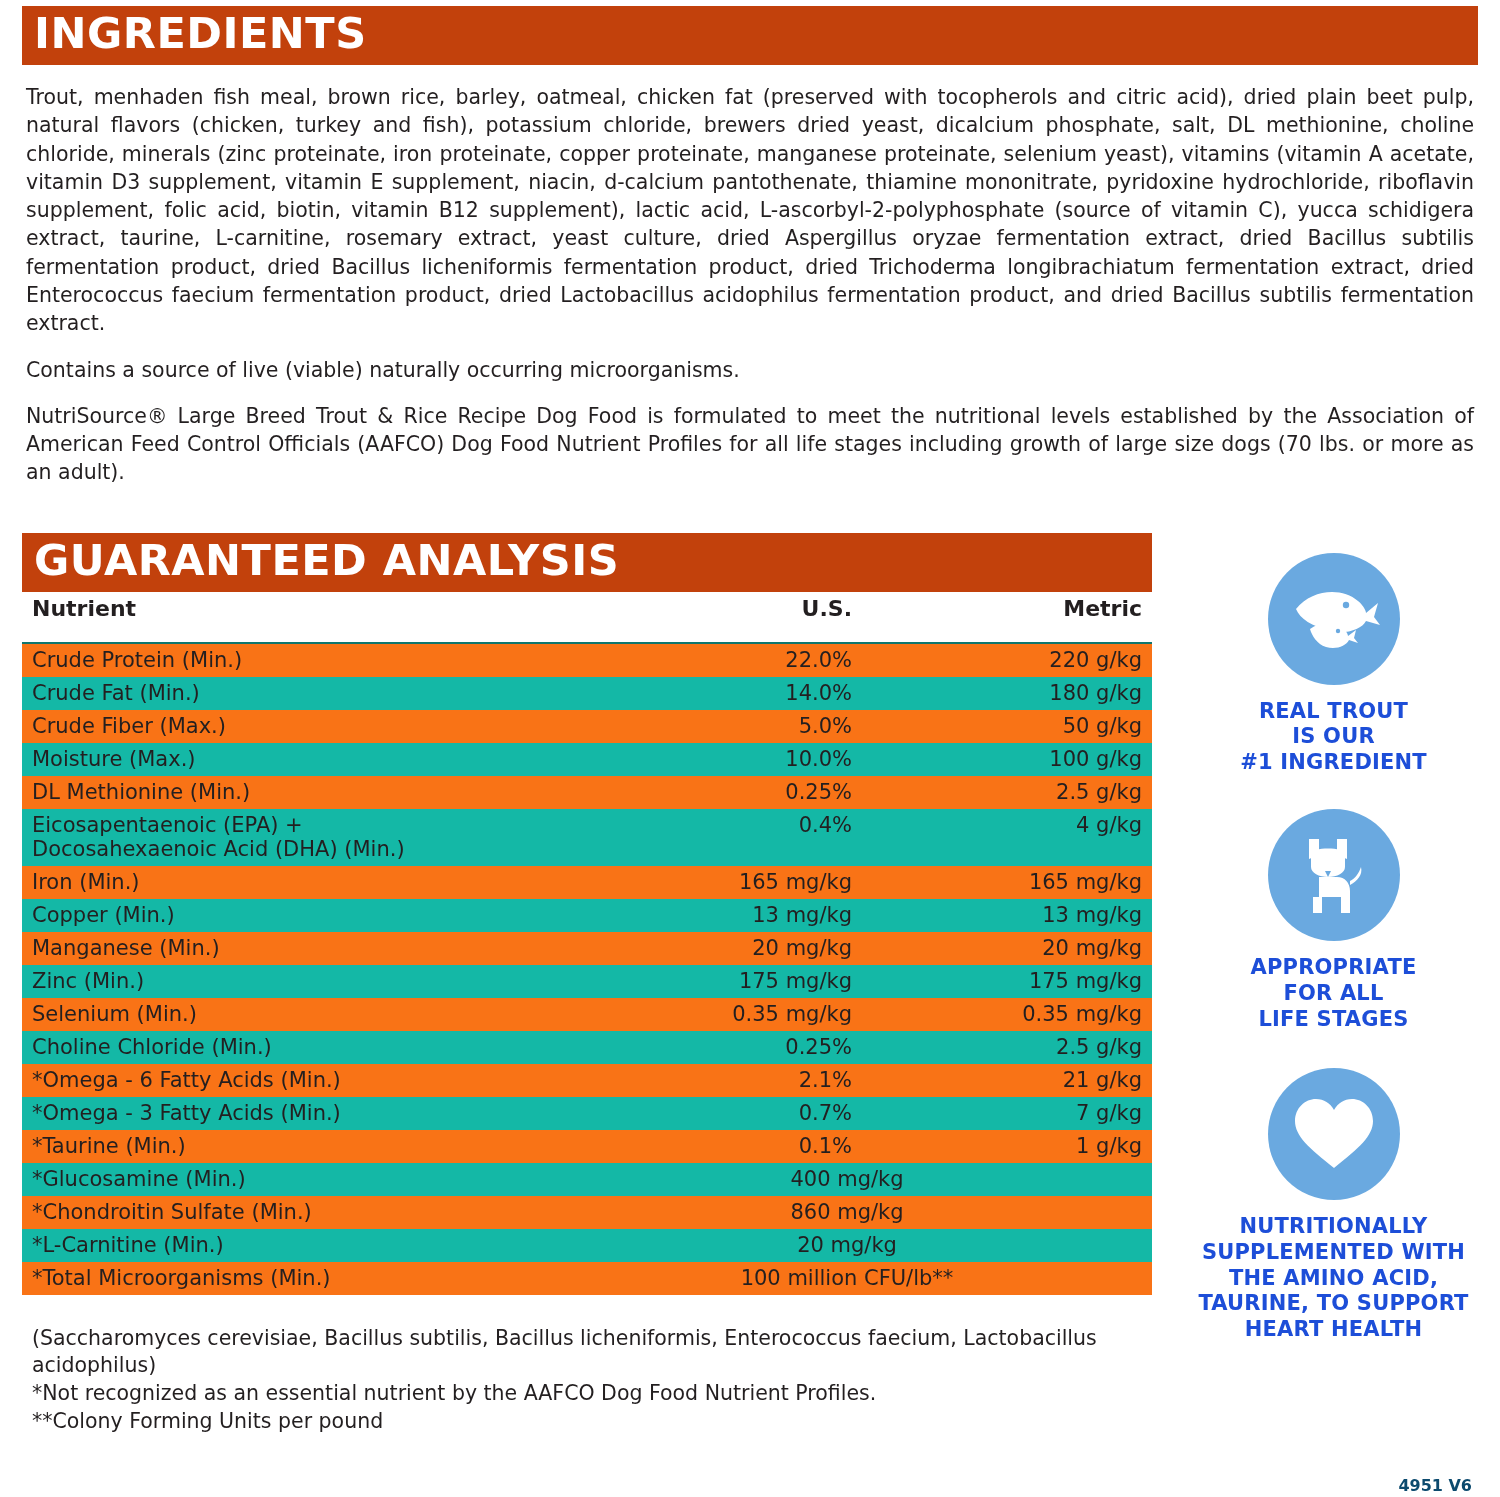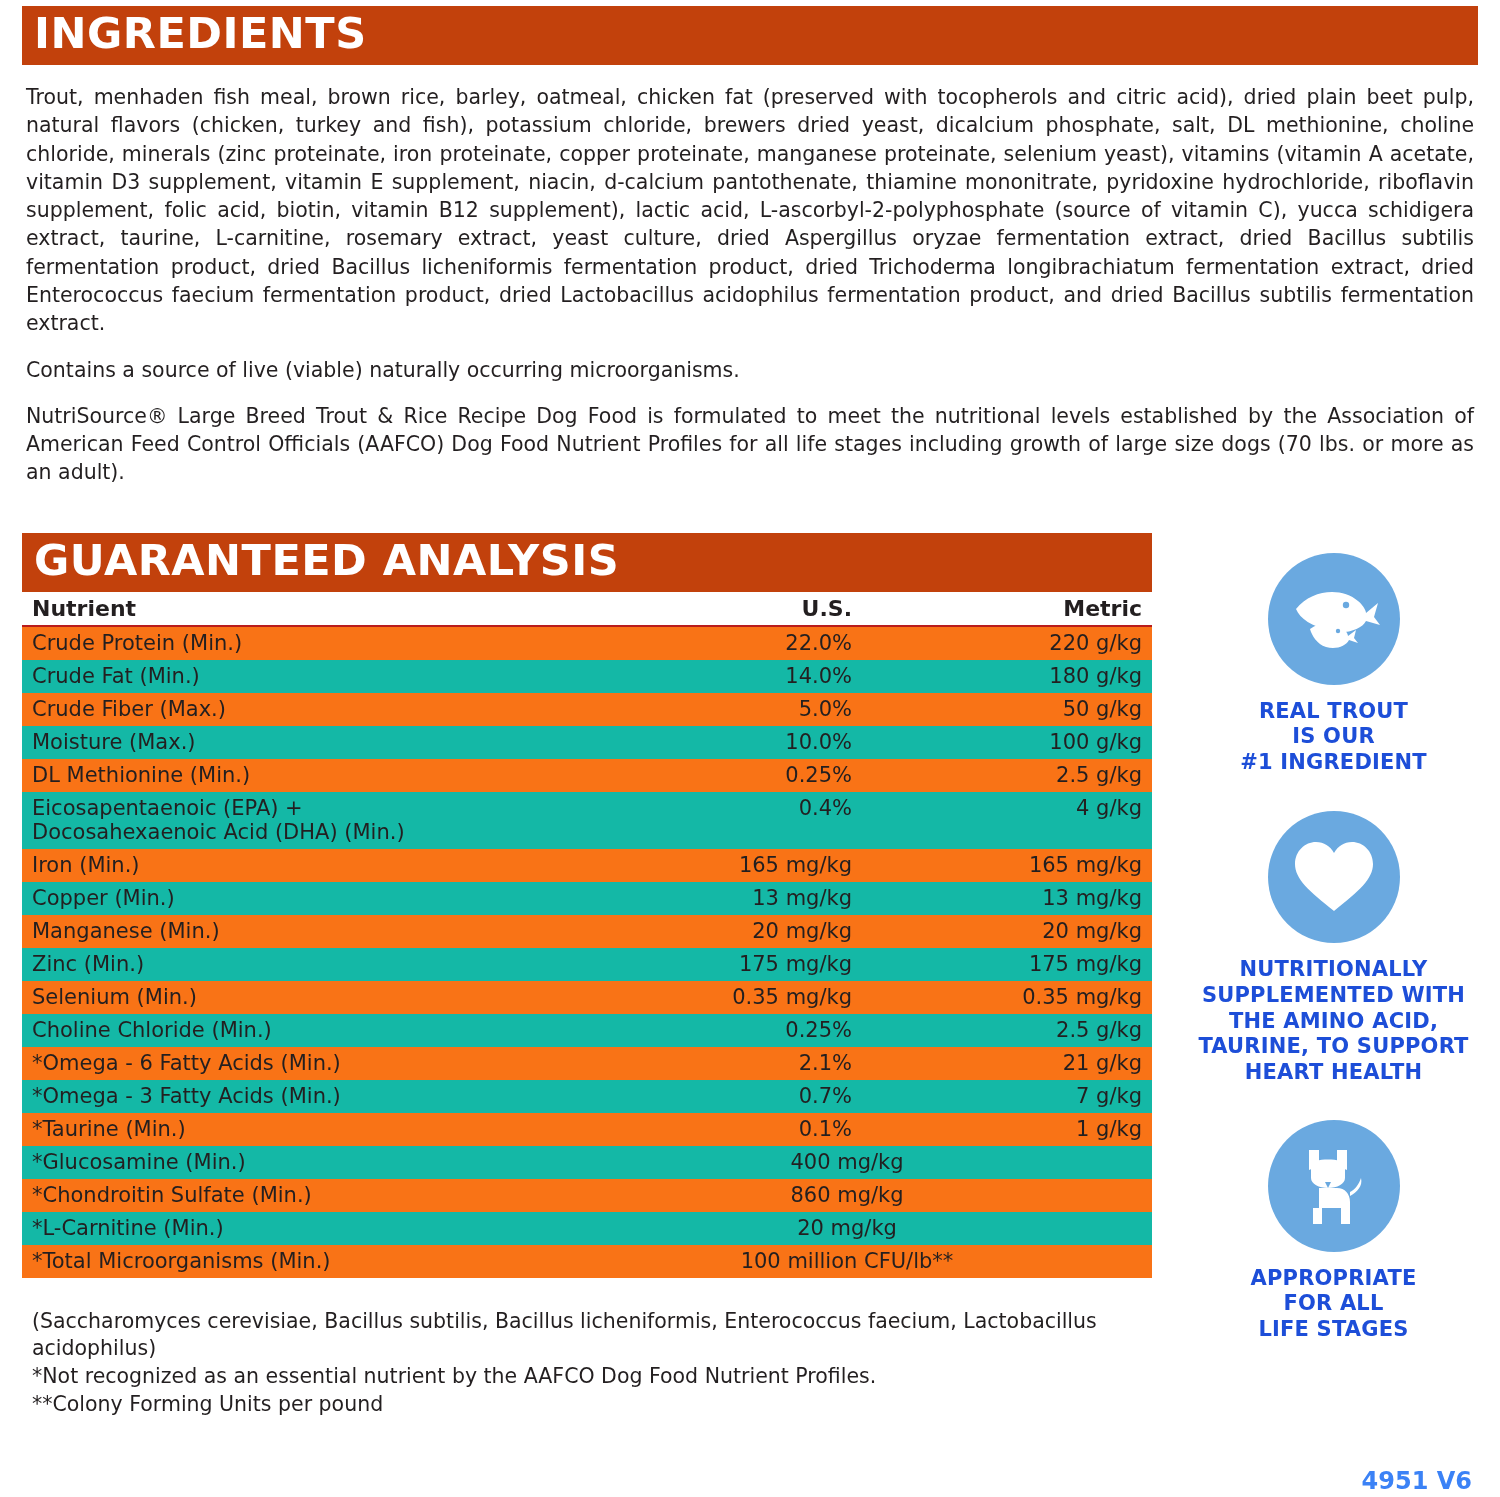--- a/index.html
+++ b/index.html
@@ -78,22 +78,22 @@
     font-size: 21px;
     table-layout: fixed;
   }
   table.ga th, table.ga td {
     padding: 4px 10px 5px 10px;
     vertical-align: top;
   }
   table.ga thead th {
     font-weight: bold;
     font-size: 22px;
-    border-bottom: 2px solid #b91c1c;
-    padding-bottom: 4px;
+    border-bottom: 2px solid #0f766e;
+    padding-bottom: 21px;
   }
   th.c-nutrient { text-align: left; width: 500px; }
   th.c-us { text-align: right; width: 300px; }
   th.c-metric { text-align: right; }
   td.c-nutrient { text-align: left; }
   td.c-us { text-align: right; }
   td.c-metric { text-align: right; }
   td.c-span {
     text-align: center;
   }
@@ -139,22 +139,22 @@
     color: #1d4ed8;
     letter-spacing: 0.2px;
   }
   .badge.b2 { margin-top: 34px; }
   .badge.b3 { margin-top: 36px; }
 
   .code {
     position: absolute;
     right: 28px;
     bottom: 8px;
-    color: #3b82f6;
-    font-size: 24px;
+    color: #0c4a6e;
+    font-size: 16px;
     font-weight: bold;
   }
 </style>
 </head>
 <body>
 
 <div class="page">
 
   <div class="section-bar" id="ingredients-bar">INGREDIENTS</div>
 
@@ -286,44 +286,44 @@
           <svg width="96" height="76" viewBox="0 0 96 76" aria-hidden="true">
             <g fill="#ffffff">
               <path d="M10 28 C26 8, 56 6, 72 20 C78 25, 80 30, 80 32 L92 22 L88 36 L94 44 L80 40 C76 48, 60 54, 44 50 C26 45, 14 38, 10 28 Z"></path>
               <circle cx="60" cy="24" r="3.2" fill="#6aa9e0"></circle>
               <path d="M24 48 C34 40, 50 40, 58 48 C61 51, 62 54, 62 55 L70 49 L68 57 L72 62 L63 59 C60 65, 50 69, 40 66 C31 63, 26 55, 24 48 Z"></path>
               <circle cx="52" cy="50" r="2.2" fill="#6aa9e0"></circle>
             </g>
           </svg>
         </div>
         <div class="badge-caption">REAL TROUT<br>IS OUR<br>#1 INGREDIENT</div>
-      </div>
-
-      <div class="badge b3">
-        <div class="circle">
-          <svg width="90" height="84" viewBox="0 0 90 84" aria-hidden="true">
-            <path fill="#ffffff" d="M45 76 C20 56, 6 44, 6 29 C6 16, 16 7, 27 7 C35 7, 41 11, 45 18 C49 11, 55 7, 63 7 C74 7, 84 16, 84 29 C84 44, 70 56, 45 76 Z"></path>
-          </svg>
-        </div>
-        <div class="badge-caption">NUTRITIONALLY<br>SUPPLEMENTED WITH<br>THE AMINO ACID,<br>TAURINE, TO SUPPORT<br>HEART HEALTH</div>
       </div>
 
       <div class="badge b2">
         <div class="circle">
           <svg width="90" height="84" viewBox="0 0 90 84" aria-hidden="true">
             <g fill="#ffffff">
               <path d="M20 6 L20 26 L30 22 L30 6 Z"></path>
               <path d="M48 6 L48 22 L58 26 L58 6 Z"></path>
               <path d="M22 20 C22 14, 56 14, 56 20 L56 34 C56 40, 48 44, 39 44 C30 44, 22 40, 22 34 Z"></path>
               <path d="M36 38 L42 38 L39 44 Z" fill="#6aa9e0"></path>
               <path d="M30 44 L30 64 L24 64 L24 80 L33 80 L33 64 L52 64 L52 80 L61 80 L61 58 C61 50, 56 44, 48 44 Z"></path>
               <path d="M61 52 C68 48, 74 42, 72 34 C70 40, 66 46, 61 48 Z"></path>
             </g>
           </svg>
         </div>
         <div class="badge-caption">APPROPRIATE<br>FOR ALL<br>LIFE STAGES</div>
       </div>
 
+      <div class="badge b3">
+        <div class="circle">
+          <svg width="90" height="84" viewBox="0 0 90 84" aria-hidden="true">
+            <path fill="#ffffff" d="M45 76 C20 56, 6 44, 6 29 C6 16, 16 7, 27 7 C35 7, 41 11, 45 18 C49 11, 55 7, 63 7 C74 7, 84 16, 84 29 C84 44, 70 56, 45 76 Z"></path>
+          </svg>
+        </div>
+        <div class="badge-caption">NUTRITIONALLY<br>SUPPLEMENTED WITH<br>THE AMINO ACID,<br>TAURINE, TO SUPPORT<br>HEART HEALTH</div>
+      </div>
+
     </div>
   </div>
 
   <div class="code">4951 V6</div>
 </div>
 
 </body></html>

